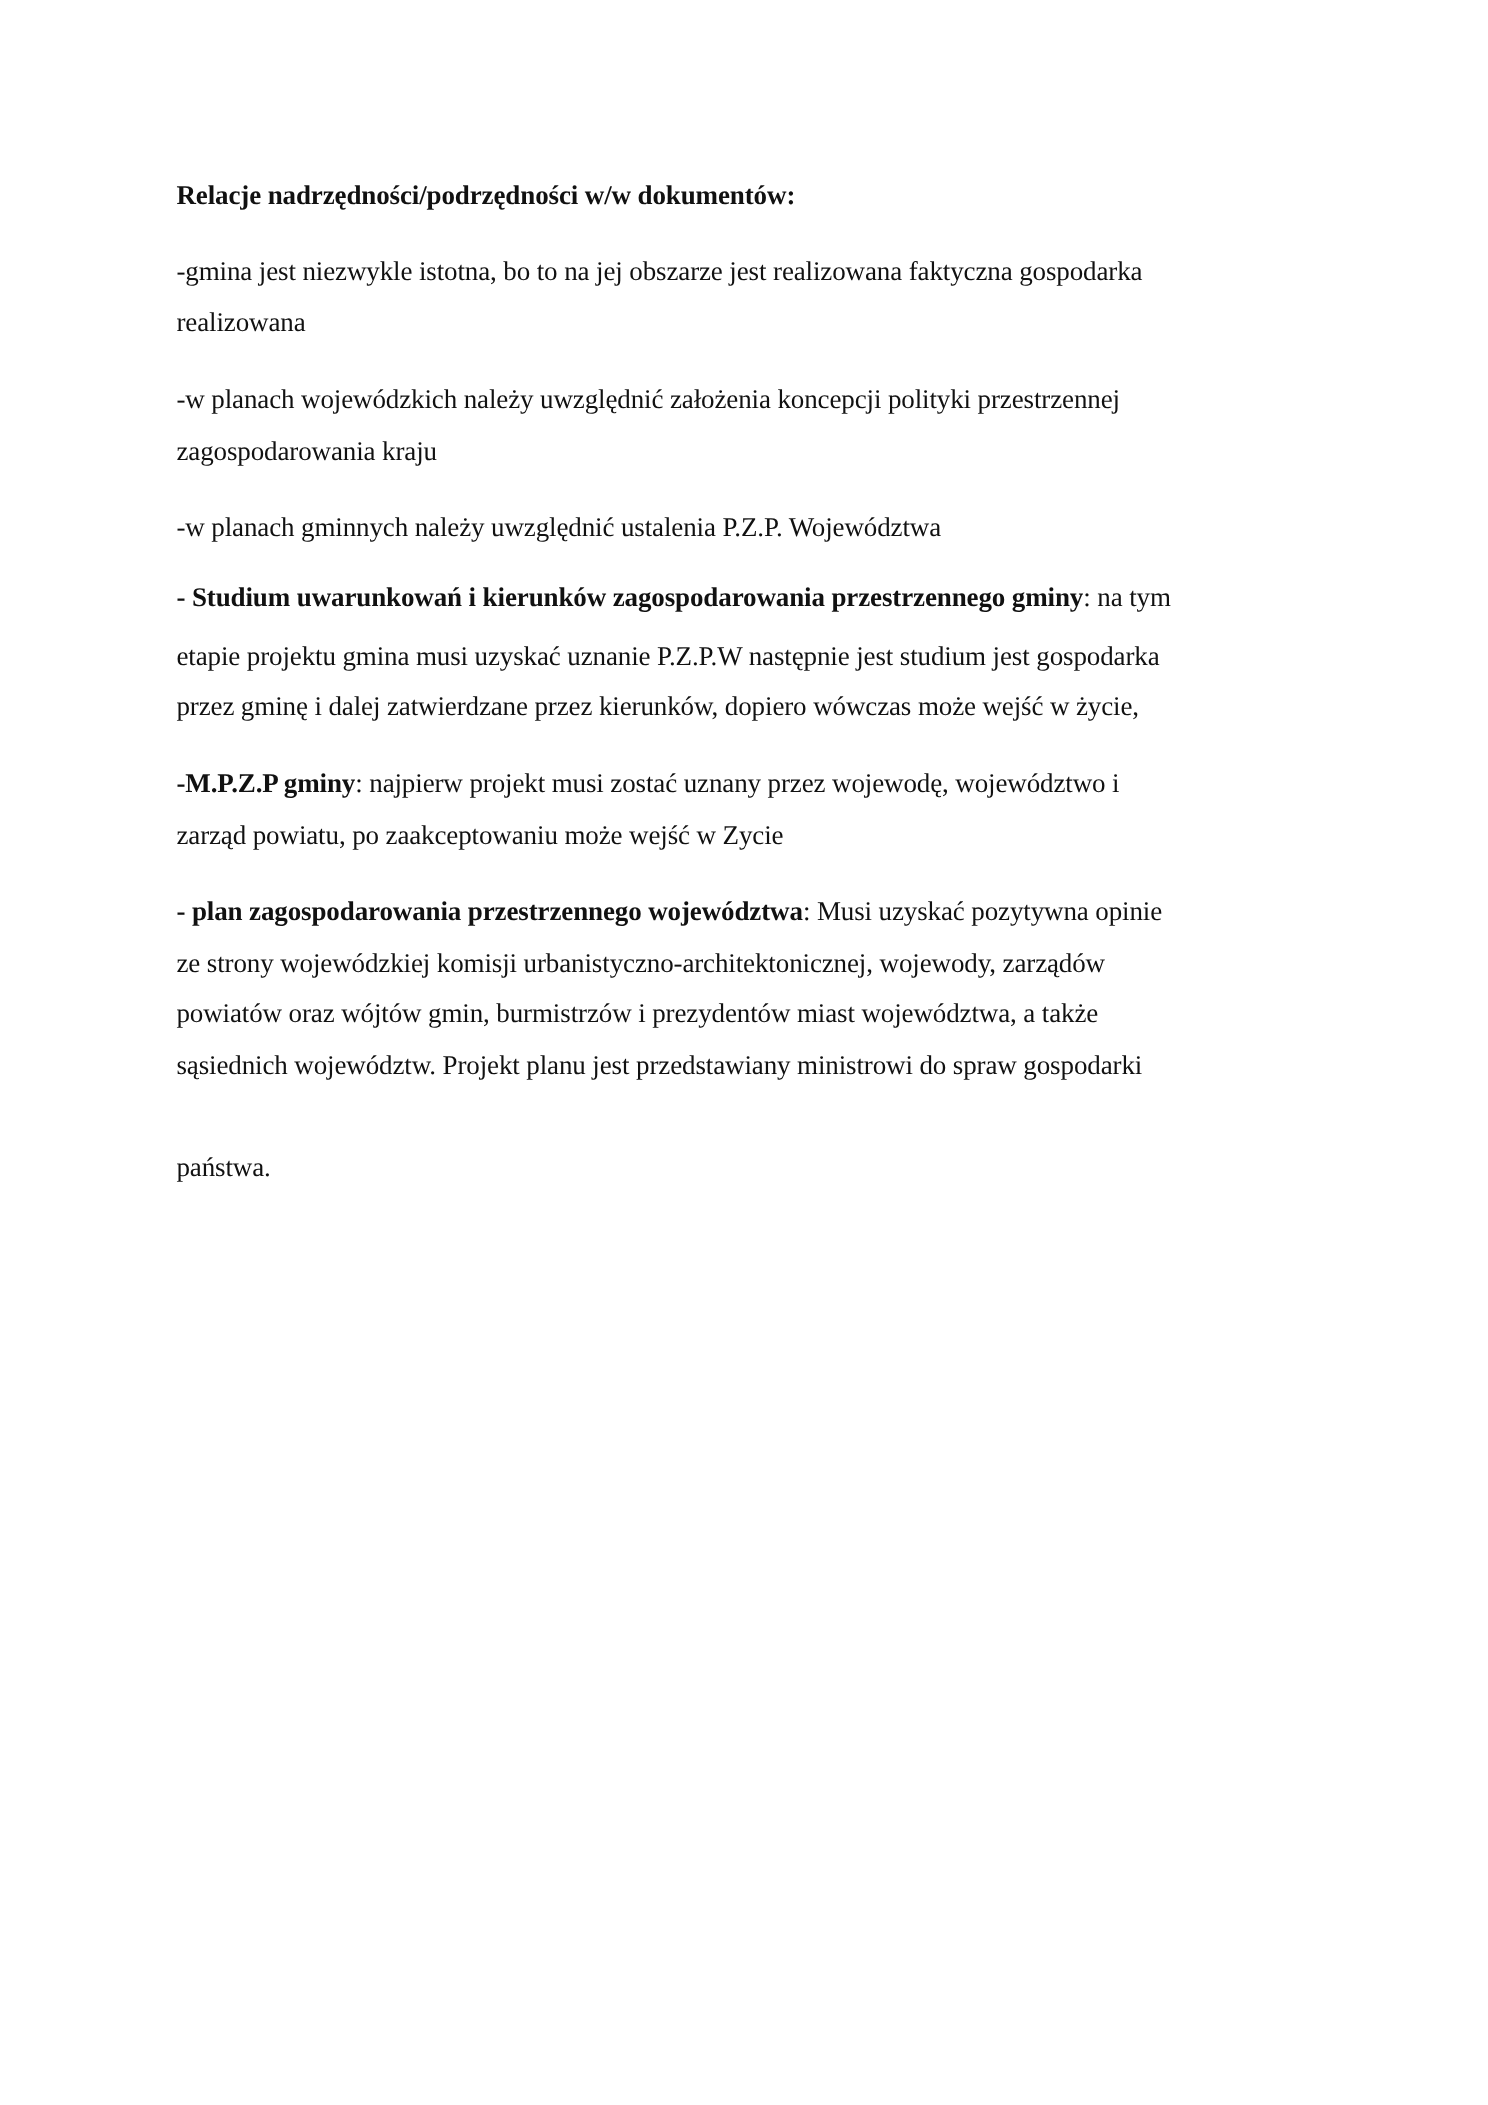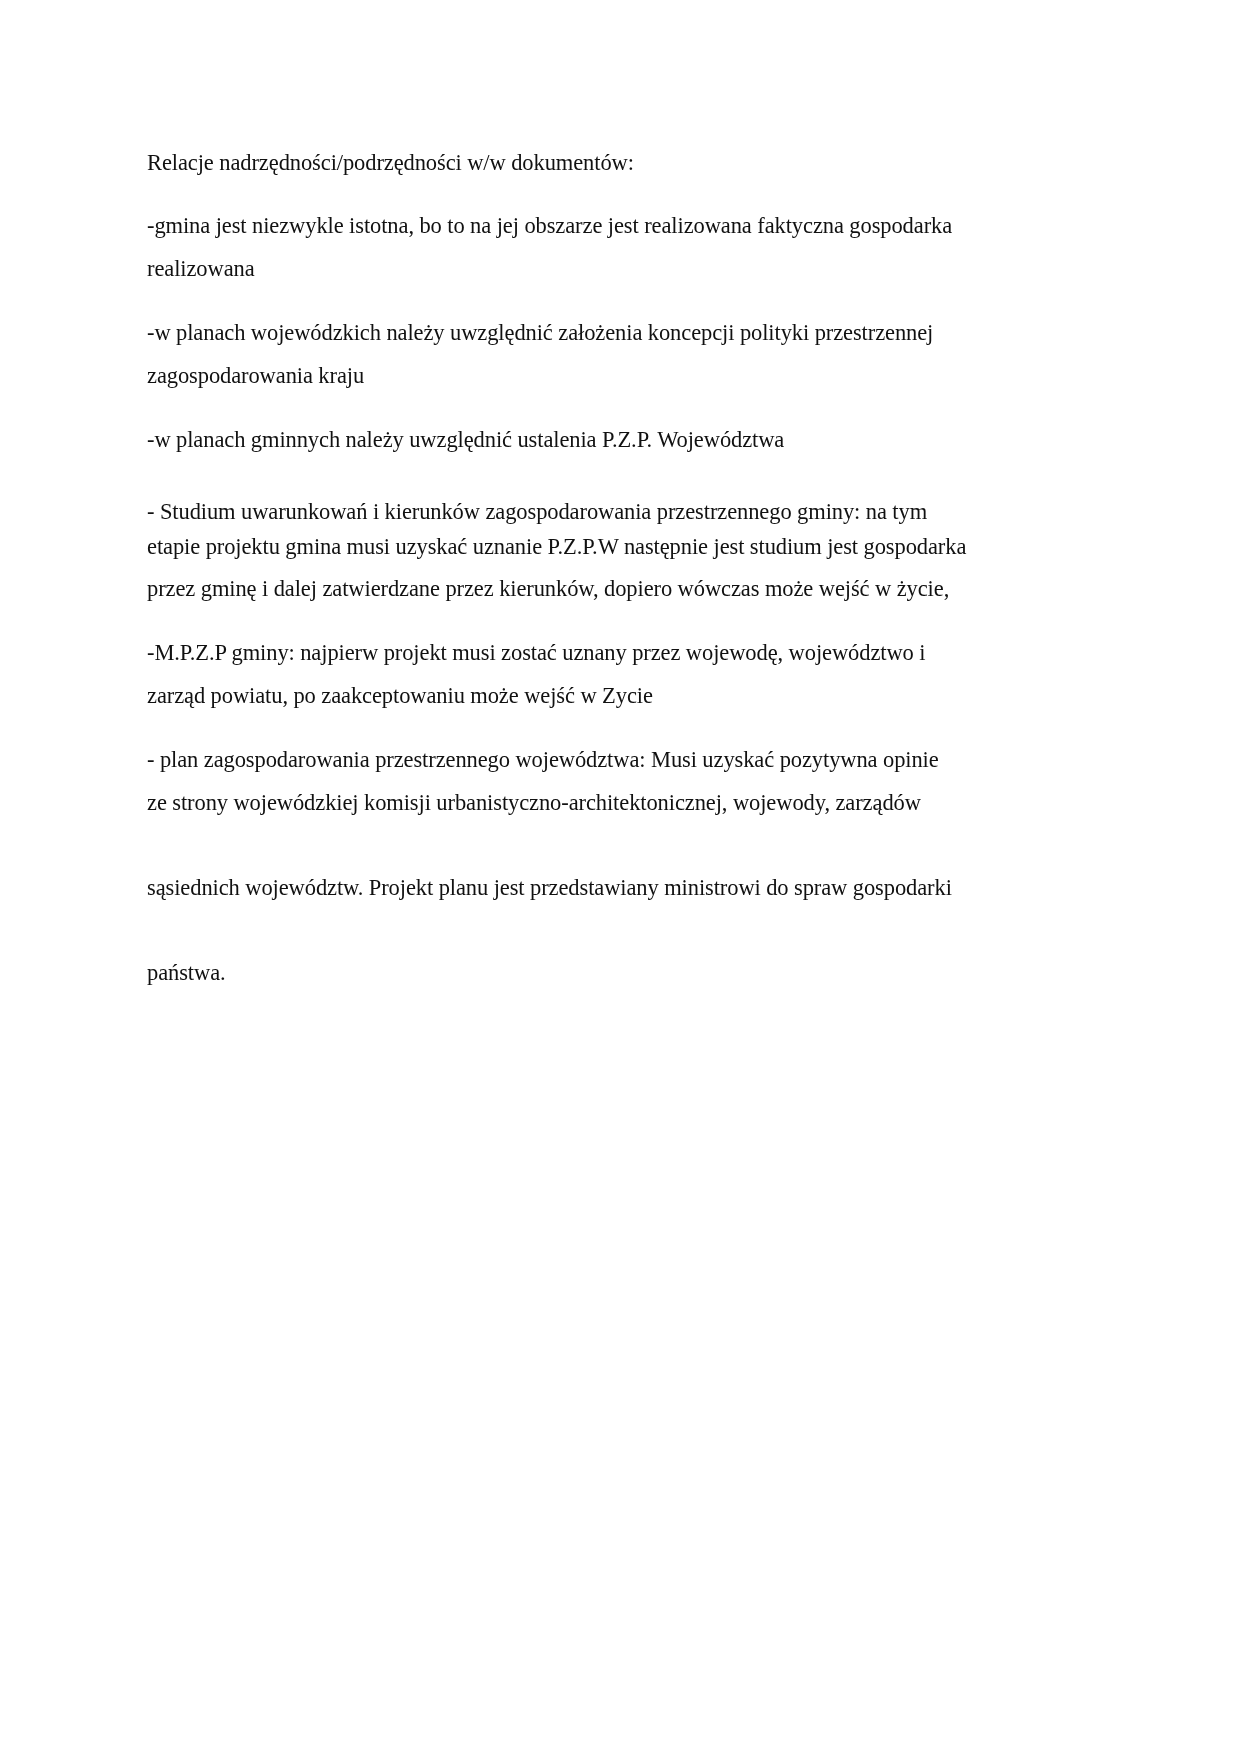--- a/index.html
+++ b/index.html
@@ -23,48 +23,49 @@
       background: #ffffff;
     }
     .line {
       position: absolute;
       left: 147px;
       font-size: 22.5px;
       line-height: 30px;
       white-space: nowrap;
       letter-spacing: -0.1px;
     }
-    .b { font-weight: normal; }
+    .b { font-weight: bold; }
   </style>
 </head>
 <body>
 
 <div class="page">
 
   <div class="line b" style="top:148px;">Relacje nadrzędności/podrzędności w/w dokumentów:</div>
 
   <div class="line" style="top:211px;">-gmina jest niezwykle istotna, bo to na jej obszarze jest realizowana faktyczna gospodarka</div>
   <div class="line" style="top:254px;">realizowana</div>
 
   <div class="line" style="top:318px;">-w planach wojewódzkich należy uwzględnić założenia koncepcji polityki przestrzennej</div>
   <div class="line" style="top:361px;">zagospodarowania kraju</div>
 
   <div class="line" style="top:425px;">-w planach gminnych należy uwzględnić ustalenia P.Z.P. Województwa</div>
 
-  <div class="line" style="top:497px;text-align:center;">
+  <div class="line" style="top:483px;text-align:center;">
     <span class="b">- Studium uwarunkowań i kierunków zagospodarowania przestrzennego gminy</span><span>: na tym</span>
   </div>
   <div class="line" style="top:532px;">etapie projektu gmina musi uzyskać uznanie P.Z.P.W następnie jest studium jest gospodarka</div>
   <div class="line" style="top:574px;">przez gminę i dalej zatwierdzane przez kierunków, dopiero wówczas może wejść w życie,</div>
 
   <div class="line" style="top:638px;">
     <span class="b">-M.P.Z.P gminy</span><span>: najpierw projekt musi zostać uznany przez wojewodę, województwo i</span>
   </div>
   <div class="line" style="top:681px;">zarząd powiatu, po zaakceptowaniu może wejść w Zycie</div>
 
   <div class="line" style="top:745px;">
     <span class="b">- plan zagospodarowania przestrzennego województwa</span><span>:  Musi uzyskać pozytywna opinie</span>
   </div>
   <div class="line" style="top:788px;">ze strony wojewódzkiej komisji urbanistyczno-architektonicznej, wojewody, zarządów</div>
+  <div class="line" style="top:830px;">powiatów oraz wójtów gmin, burmistrzów i prezydentów miast województwa, a także</div>
   <div class="line" style="top:873px;">sąsiednich województw. Projekt planu jest przedstawiany ministrowi do spraw gospodarki</div>
   <div class="line" style="top:958px;">państwa.</div>
 
 </div>
 
 </body></html>

